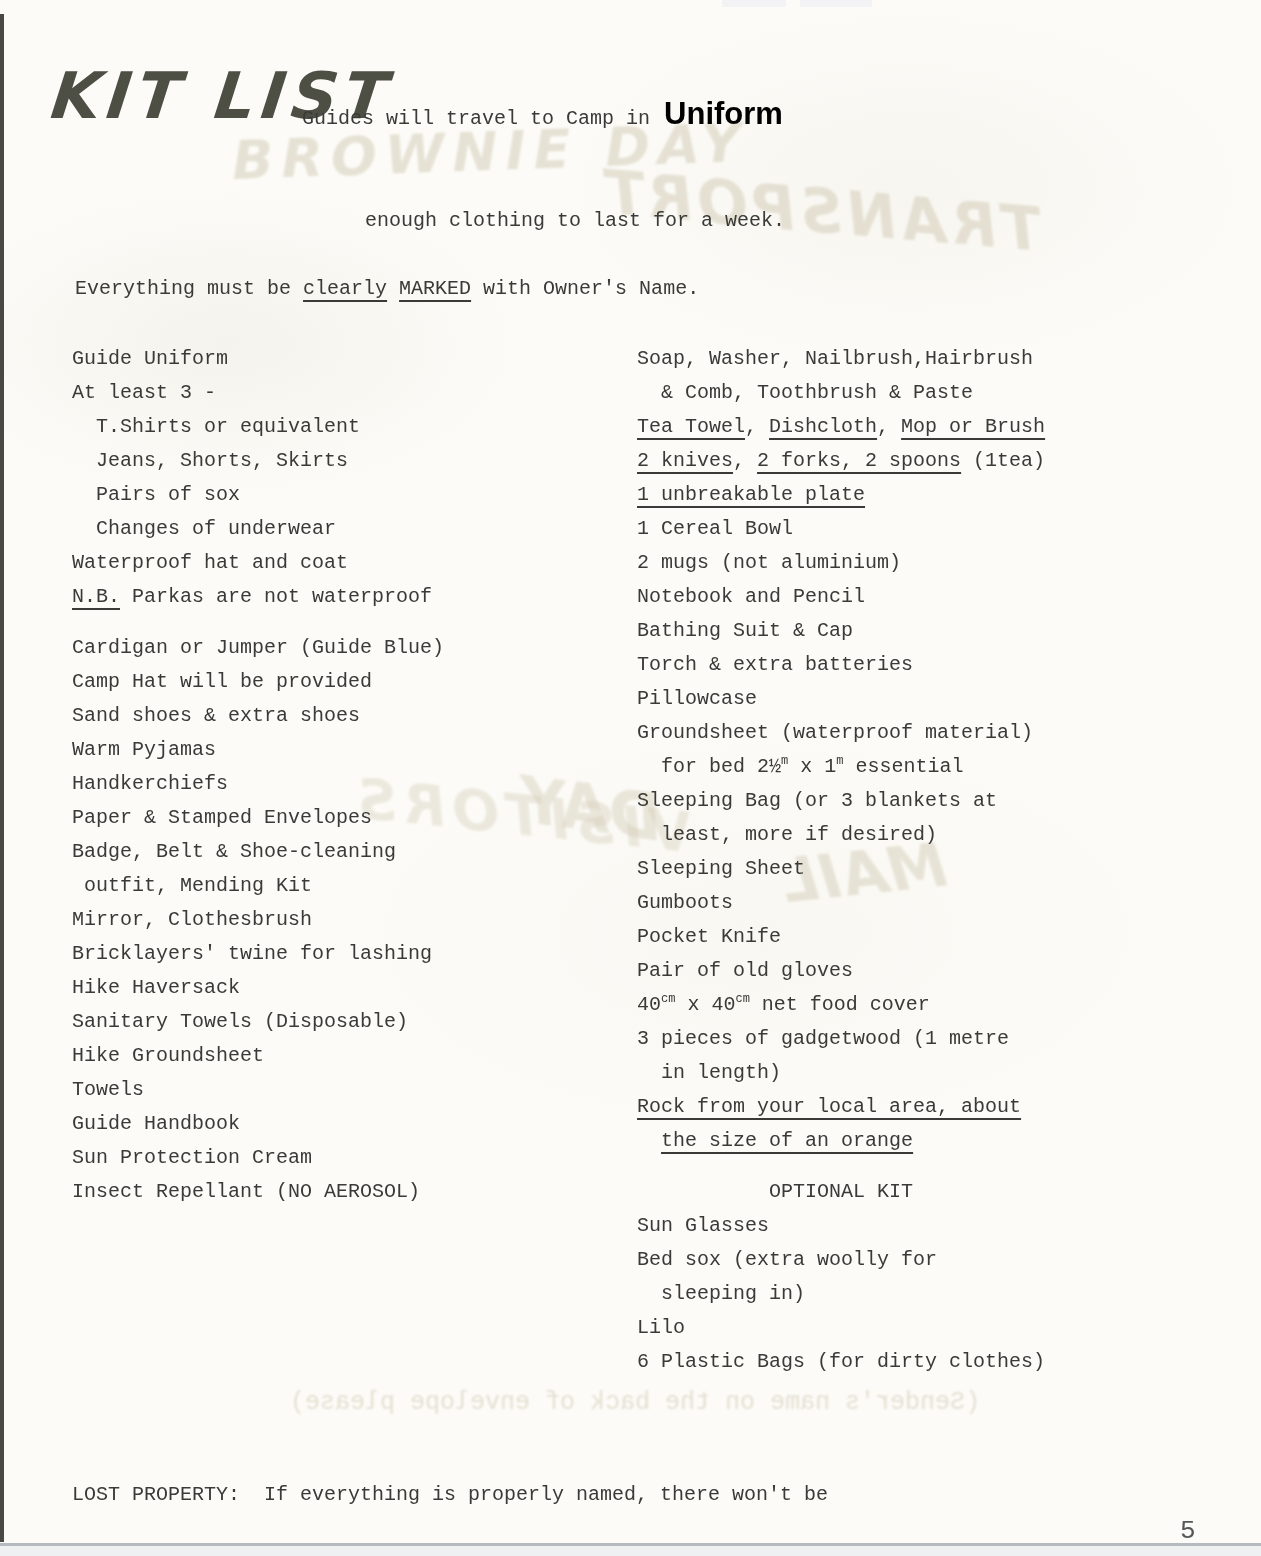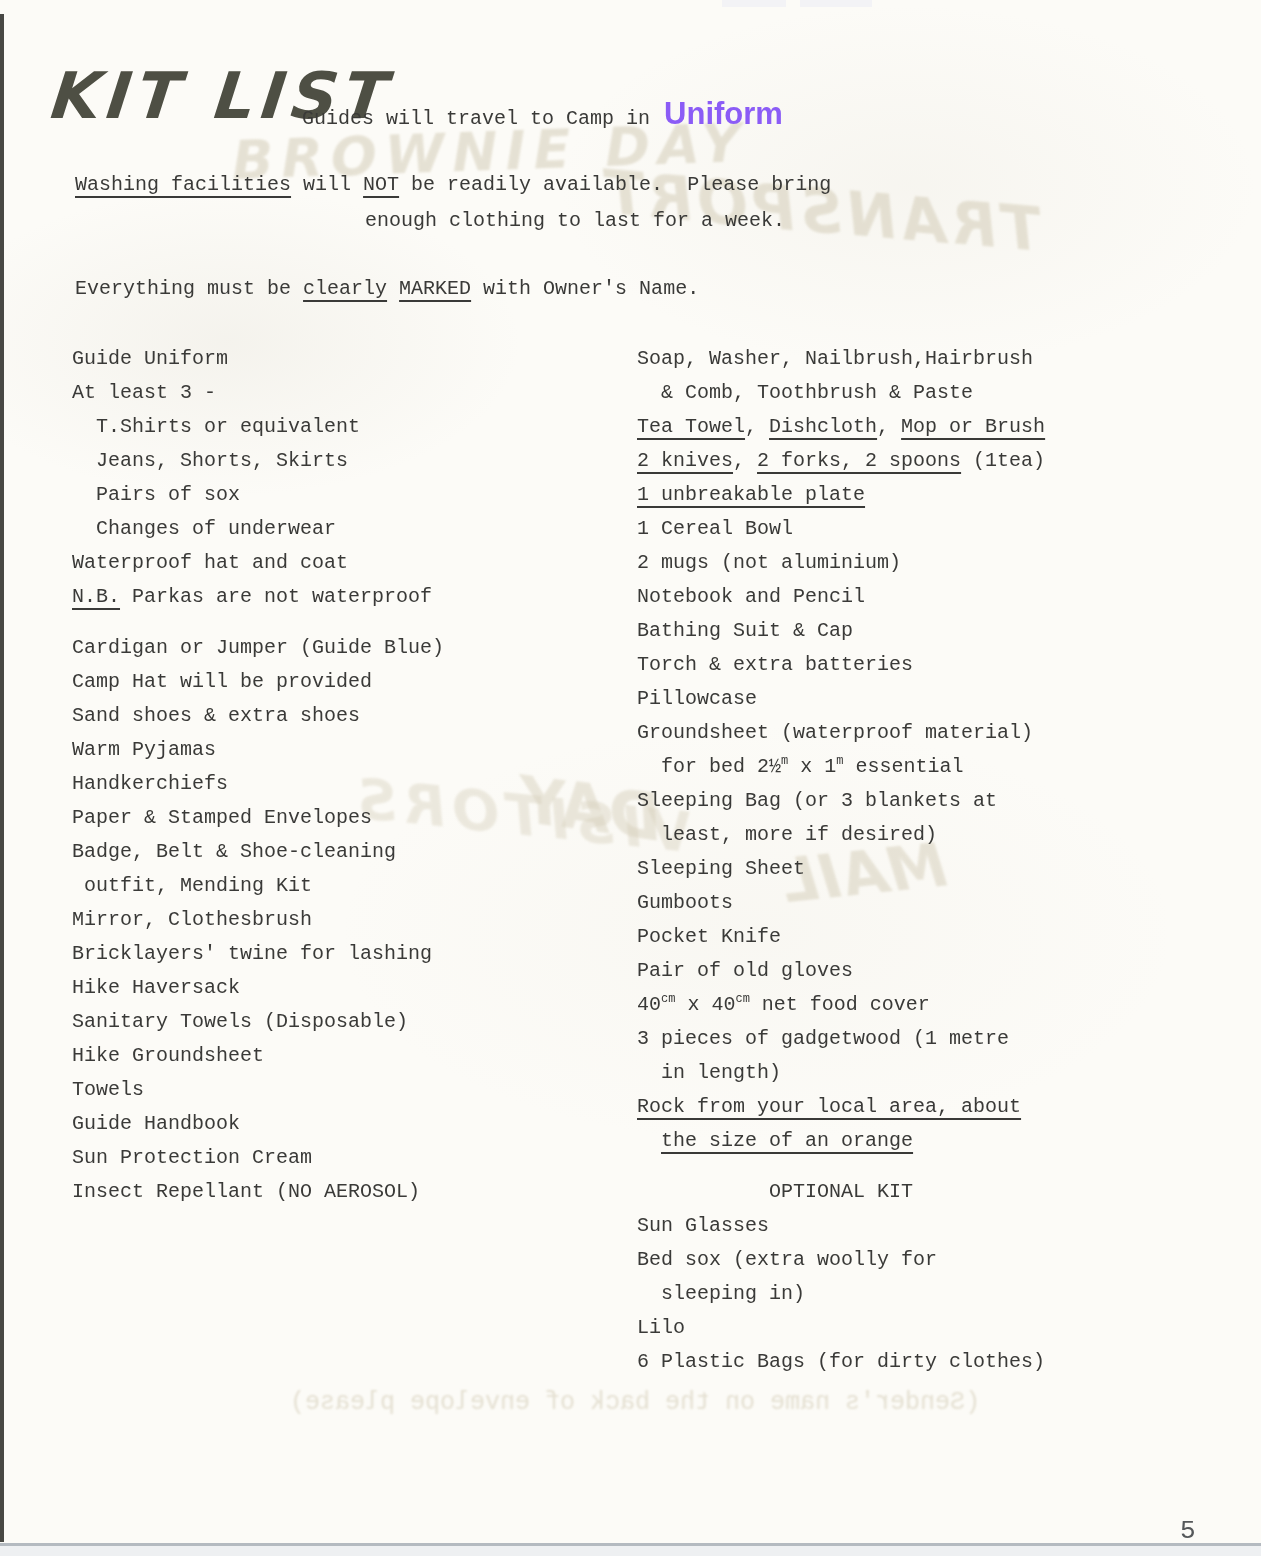--- a/index.html
+++ b/index.html
@@ -13,21 +13,21 @@
       radial-gradient(600px 300px at 60% 60%, rgba(220,215,200,.10), transparent 70%);}
   .tw{font-size:20px;line-height:34px;white-space:pre;letter-spacing:0;}
   .abs{position:absolute;}
   .tline{white-space:pre;height:34px;}
   .tline.gap{margin-top:17px;text-align:center;}
   .u{text-decoration:underline;text-decoration-thickness:2px;text-underline-offset:6px;}
   .sup{font-size:0.60em;vertical-align:super;line-height:0;}
   .title{font-family:"DejaVu Sans",sans-serif;font-weight:900;font-style:italic;
          font-size:64px;line-height:64px;color:#4e4f44;letter-spacing:6px;
          transform:skewX(-7deg);transform-origin:left bottom;}
-  .bold-sans{font-family:"Liberation Sans",sans-serif;font-weight:700;font-size:31px;color:#8b5cf6;}
+  .bold-sans{font-family:"Liberation Sans",sans-serif;font-weight:700;font-size:31px;color:#000000;}
   
   .ghost{position:absolute;color:#d4cdb8;opacity:.55;filter:blur(1px);pointer-events:none;
          font-family:"DejaVu Sans",sans-serif;font-weight:700;font-style:italic;white-space:pre;}
   .ghost-tw{font-family:"Liberation Mono",monospace;font-weight:400;font-style:normal;}
   .mirror{transform:scaleX(-1);}
   
   .edge-left{position:absolute;left:0;top:14px;width:4px;height:1528px;background:#2f2f2b;opacity:.88;}
   .edge-bottom-line{position:absolute;left:0;top:1543px;width:1261px;height:3px;background:#b4bac0;}
   .edge-bottom-fill{position:absolute;left:0;top:1546px;width:1261px;height:10px;background:#eef0f2;}
   .top-bar{position:absolute;top:0;height:7px;background:#f3f3f6;}
@@ -46,24 +46,24 @@
   <div class="ghost mirror" style="left:350px;top:782px;font-size:56px;letter-spacing:6px;opacity:.4;transform:scaleX(-1) rotate(-6deg);">VISITORS</div>
   <div class="ghost mirror" style="left:520px;top:772px;font-size:64px;opacity:.45;transform:scaleX(-1) rotate(-8deg);">DAY</div>
   <div class="ghost mirror" style="left:780px;top:838px;font-size:60px;opacity:.5;transform:scaleX(-1) rotate(6deg);">MAIL</div>
   <div class="ghost ghost-tw mirror" style="left:290px;top:1388px;font-size:25px;opacity:.6;">(Sender's name on the back of envelope please)</div>
 
   <div class="abs title" style="left:48px;top:64px;">KIT LIST</div>
   <div class="abs" style="left:302px;top:96px;">
     <span class="tw">Guides will travel to Camp in</span><span class="bold-sans" style="margin-left:14px;">Uniform</span>
   </div>
 
-  <div class="abs tw" style="left:75px;top:168px;"><span class="u">Washing facilities</span><span> will </span><span class="u">NOT</span><span> be readily available.  Please bring</span></div>
   <div class="abs tw" style="left:365px;top:204px;"><span>enough clothing to last for a week.</span></div>
   <div class="abs tw" style="left:75px;top:272px;"><span>Everything must be </span><span class="u">clearly</span><span> </span><span class="u">MARKED</span><span> with Owner's Name.</span></div>
 
   <div class="abs tw" style="left:72px;top:342px;"><div class="tline"><span>Guide Uniform</span></div><div class="tline"><span>At least 3 -</span></div><div class="tline"><span>  T.Shirts or equivalent</span></div><div class="tline"><span>  Jeans, Shorts, Skirts</span></div><div class="tline"><span>  Pairs of sox</span></div><div class="tline"><span>  Changes of underwear</span></div><div class="tline"><span>Waterproof hat and coat</span></div><div class="tline"><span class="u">N.B.</span><span> Parkas are not waterproof</span></div><div class="tline gap"><span>Cardigan or Jumper (Guide Blue)</span></div><div class="tline"><span>Camp Hat will be provided</span></div><div class="tline"><span>Sand shoes &amp; extra shoes</span></div><div class="tline"><span>Warm Pyjamas</span></div><div class="tline"><span>Handkerchiefs</span></div><div class="tline"><span>Paper &amp; Stamped Envelopes</span></div><div class="tline"><span>Badge, Belt &amp; Shoe-cleaning</span></div><div class="tline"><span> outfit, Mending Kit</span></div><div class="tline"><span>Mirror, Clothesbrush</span></div><div class="tline"><span>Bricklayers' twine for lashing</span></div><div class="tline"><span>Hike Haversack</span></div><div class="tline"><span>Sanitary Towels (Disposable)</span></div><div class="tline"><span>Hike Groundsheet</span></div><div class="tline"><span>Towels</span></div><div class="tline"><span>Guide Handbook</span></div><div class="tline"><span>Sun Protection Cream</span></div><div class="tline"><span>Insect Repellant (NO AEROSOL)</span></div></div>
   <div class="abs tw" style="left:637px;top:342px;"><div class="tline"><span>Soap, Washer, Nailbrush,Hairbrush</span></div><div class="tline"><span>  &amp; Comb, Toothbrush &amp; Paste</span></div><div class="tline"><span class="u">Tea Towel</span><span>, </span><span class="u">Dishcloth</span><span>, </span><span class="u">Mop or Brush</span></div><div class="tline"><span class="u">2 knives</span><span>, </span><span class="u">2 forks, 2 spoons</span><span> (1tea)</span></div><div class="tline"><span class="u">1 unbreakable plate</span></div><div class="tline"><span>1 Cereal Bowl</span></div><div class="tline"><span>2 mugs (not aluminium)</span></div><div class="tline"><span>Notebook and Pencil</span></div><div class="tline"><span>Bathing Suit &amp; Cap</span></div><div class="tline"><span>Torch &amp; extra batteries</span></div><div class="tline"><span>Pillowcase</span></div><div class="tline"><span>Groundsheet (waterproof material)</span></div><div class="tline"><span>  for bed 2½</span><span class="sup">m</span><span> x 1</span><span class="sup">m</span><span> essential</span></div><div class="tline"><span>Sleeping Bag (or 3 blankets at</span></div><div class="tline"><span>  least, more if desired)</span></div><div class="tline"><span>Sleeping Sheet</span></div><div class="tline"><span>Gumboots</span></div><div class="tline"><span>Pocket Knife</span></div><div class="tline"><span>Pair of old gloves</span></div><div class="tline"><span>40</span><span class="sup">cm</span><span> x 40</span><span class="sup">cm</span><span> net food cover</span></div><div class="tline"><span>3 pieces of gadgetwood (1 metre</span></div><div class="tline"><span>  in length)</span></div><div class="tline"><span class="u">Rock from your local area, about</span></div><div class="tline"><span>  </span><span class="u">the size of an orange</span></div><div class="tline gap"><span>OPTIONAL KIT</span></div><div class="tline"><span>Sun Glasses</span></div><div class="tline"><span>Bed sox (extra woolly for</span></div><div class="tline"><span>  sleeping in)</span></div><div class="tline"><span>Lilo</span></div><div class="tline"><span>6 Plastic Bags (for dirty clothes)</span></div></div>
 
+  <div class="abs tw" style="left:72px;top:1478px;">LOST PROPERTY:  If everything is properly named, there won't be</div>
   <div class="abs tw" style="left:1180px;top:1514px;font-size:26px;color:#55585a;">5</div>
 
   <div class="edge-bottom-line"></div>
   <div class="edge-bottom-fill"></div>
 </div>
 
 </body></html>

